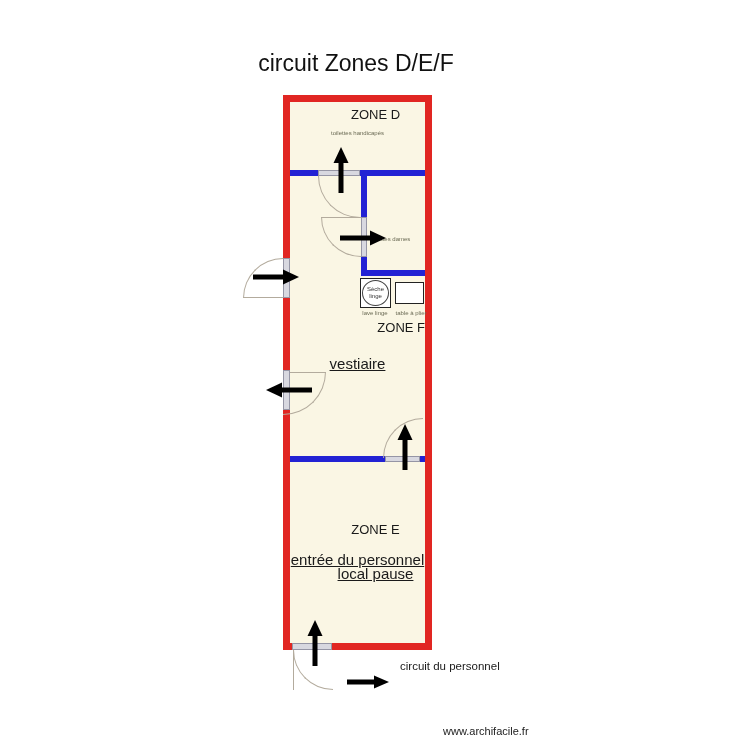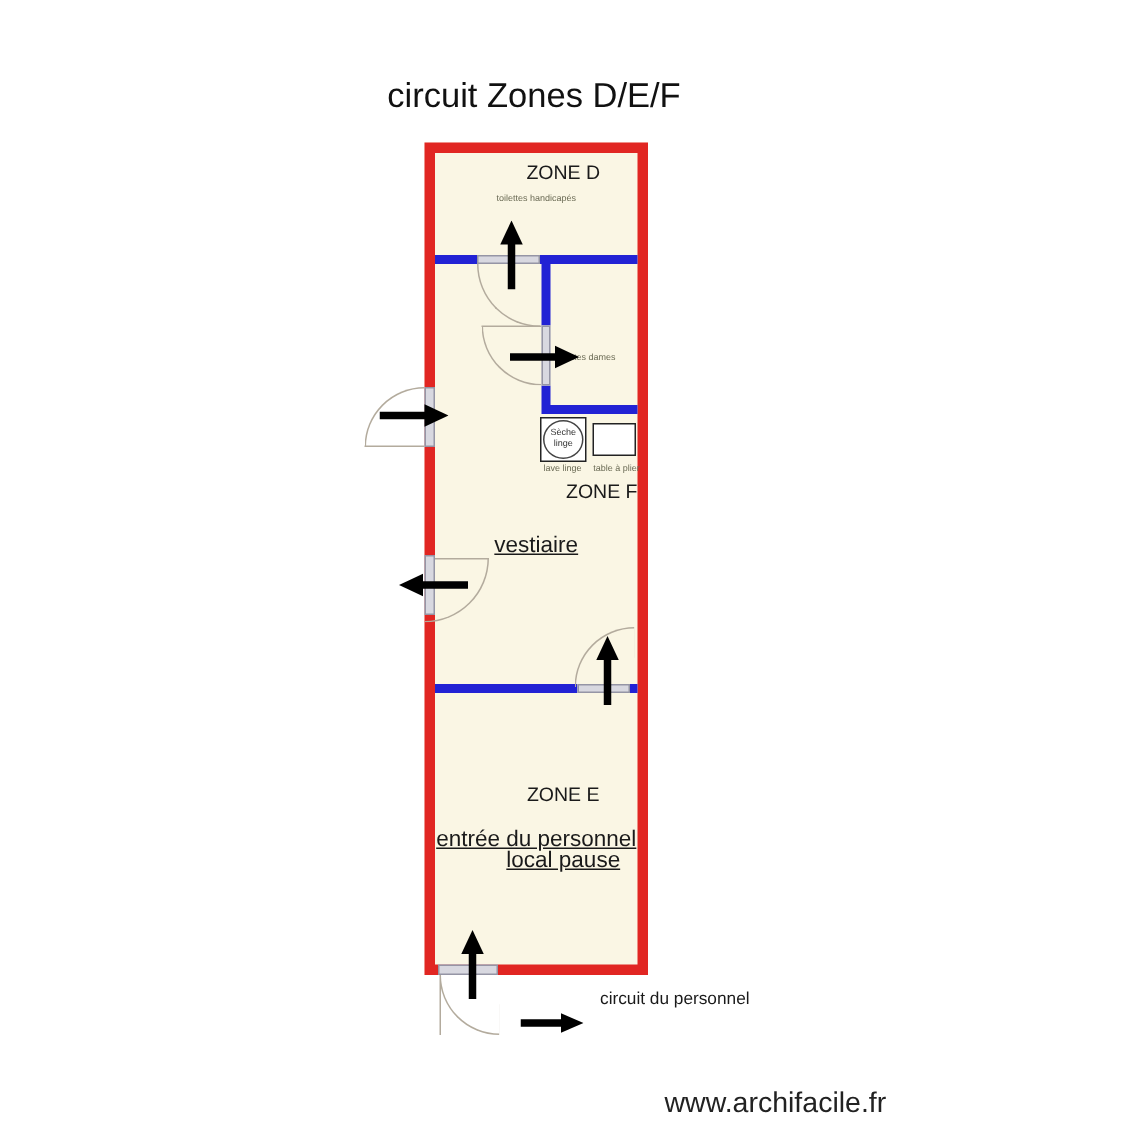--- a/index.html
+++ b/index.html
@@ -49,21 +49,21 @@
   .lbl-room{font-size:15px;color:#1a1a1a;text-decoration:underline;}
   .lbl-tiny{font-size:6px;color:var(--tiny-text);}
   .fixture{position:absolute;background:#ffffff;border:1px solid #222;z-index:2;}
   .dryer-circle{
     position:absolute;left:1px;top:1px;right:1px;bottom:1px;
     border:1px solid #444;border-radius:50%;
     display:flex;align-items:center;justify-content:center;text-align:center;
     font-size:6px;line-height:1.15;color:#333;
   }
   .legend-label{position:absolute;left:400px;top:660px;font-size:11.5px;color:#1a1a1a;}
-  .footer{position:absolute;left:443px;top:725px;font-size:19px;color:#222;}
+  .footer{position:absolute;left:443px;top:725px;font-size:11px;color:#222;}
 </style>
 </head>
 <body>
 
 <div class="title">circuit Zones D/E/F</div>
 
 <div class="plan">
 
   <div class="wall" style="left:0;top:68px;width:28px;height:6px;"></div>
   <div class="wall" style="left:70px;top:68px;width:65px;height:6px;"></div>

